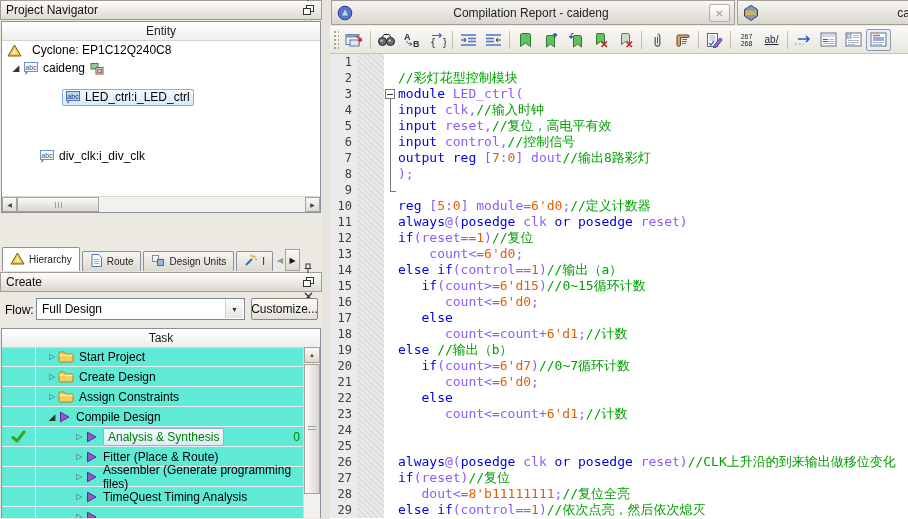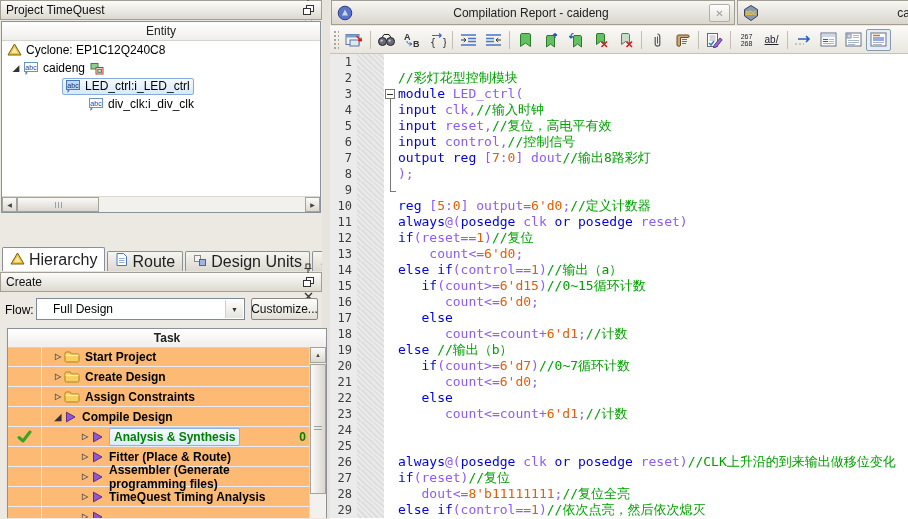--- a/index.html
+++ b/index.html
@@ -22,33 +22,33 @@
   .exp.open{color:#333;font-size:9px;}
   .selbox{display:flex;align-items:center;background:linear-gradient(#f4f9fd,#d6e9f8);border:1px solid #84acdd;border-radius:2px;padding:0 3px 0 1px;height:17px;box-sizing:border-box;}
 
   .hscroll{position:absolute;left:0;bottom:0;right:0;height:15px;background:#f2f1ed;border-top:1px solid #dbd8d0;display:flex;align-items:stretch;}
   .sbtn{width:15px;background:linear-gradient(#fbfaf8,#dcd9d0);border:1px solid #a5a299;display:flex;align-items:center;justify-content:center;font-size:6px;color:#444;flex:none;box-sizing:border-box;}
   .hthumb{width:82px;background:linear-gradient(#fbfaf8,#d9d6cd);border:1px solid #a5a299;box-sizing:border-box;display:flex;align-items:center;justify-content:center;}
   .gripv{width:7px;height:6px;background:repeating-linear-gradient(90deg,#9aa0a8 0 1px,transparent 1px 3px);}
   .griph{width:8px;height:6px;background:repeating-linear-gradient(#9aa0a8 0 1px,transparent 1px 3px);}
 
   #nav-tabs{position:absolute;left:2px;top:247px;width:320px;height:24px;display:flex;align-items:flex-end;overflow:hidden;}
-  .tab{display:flex;align-items:center;gap:4px;font-size:16px;padding:0 7px;height:20px;background:linear-gradient(#f6f5f1,#dcd9d0);border:1px solid #8a8f99;border-bottom:none;margin-right:2px;border-radius:2px 2px 0 0;flex:none;box-sizing:border-box;color:#222;}
+  .tab{display:flex;align-items:center;gap:4px;font-size:10px;padding:0 7px;height:20px;background:linear-gradient(#f6f5f1,#dcd9d0);border:1px solid #8a8f99;border-bottom:none;margin-right:2px;border-radius:2px 2px 0 0;flex:none;box-sizing:border-box;color:#222;}
   .tab.active{background:#fff;height:24px;font-weight:normal;}
   .tabnav{display:flex;align-items:center;margin-left:2px;}
   .tabnav .dis{color:#999;font-size:8px;margin-right:2px;}
   .tabnav .nbtn{width:15px;height:22px;background:linear-gradient(#fbfaf8,#dcd9d0);border:1px solid #a5a299;display:flex;align-items:center;justify-content:center;font-size:8px;color:#111;box-sizing:border-box;}
 
   #flow-row{position:absolute;left:0;top:22px;right:0;height:30px;font-size:12px;}
   #flow-label{position:absolute;left:5px;top:9px;}
-  .combo{position:absolute;left:36px;top:4px;width:209px;height:22px;background:#fff;border:1px solid #7f8a98;font-size:12px;display:flex;align-items:center;padding-left:16px;box-sizing:border-box;}
+  .combo{position:absolute;left:36px;top:4px;width:209px;height:22px;background:#fff;border:1px solid #7f8a98;font-size:12px;display:flex;align-items:center;padding-left:5px;box-sizing:border-box;}
   .combo-arrow{position:absolute;right:1px;top:1px;bottom:1px;width:17px;border-left:1px solid #ccd0d6;display:flex;align-items:center;justify-content:center;font-size:7px;color:#333;background:linear-gradient(#fdfdfc,#e6e4de);}
   .btn{position:absolute;left:251px;top:4px;width:67px;height:22px;background:linear-gradient(#fdfdfb,#e2dfd6);border:1px solid #8a877e;border-radius:2px;font-size:12px;display:flex;align-items:center;justify-content:center;box-sizing:border-box;color:#111;}
 
-  #task-table{position:absolute;left:7px;top:56px;width:320px;height:190px;background:#fdba74;border:1px solid #8a919c;border-bottom:none;box-sizing:border-box;overflow:hidden;font-weight:bold;}
+  #task-table{position:absolute;left:1px;top:56px;width:320px;height:190px;background:#5eead4;border:1px solid #8a919c;border-bottom:none;box-sizing:border-box;overflow:hidden;}
   #task-rows{position:absolute;left:0;top:18px;right:16px;bottom:0;overflow:hidden;}
   .task-row{height:20px;display:flex;align-items:center;border-bottom:1px solid #e9ecf1;font-size:12px;position:relative;box-sizing:border-box;color:#000;}
   .tstat{width:33px;align-self:stretch;border-right:1px solid #e9ecf1;display:flex;align-items:center;justify-content:center;flex:none;}
   .task-row .ic{display:flex;align-items:center;margin-right:5px;flex:none;}
   .tsel{display:flex;align-items:center;background:linear-gradient(#f6fafd,#dcecf9);border:1px solid #8cb2de;border-radius:2px;padding:0 4px;height:18px;box-sizing:border-box;}
   .ttime{position:absolute;right:4px;top:3px;font-size:12px;}
 
   .vscroll{position:absolute;right:0;top:0;bottom:0;width:16px;background:#f2f1ed;border-left:1px solid #dbd8d0;}
   .vbtn{position:absolute;left:0;right:0;height:16px;background:linear-gradient(#fbfaf8,#dcd9d0);border:1px solid #a5a299;display:flex;align-items:center;justify-content:center;font-size:6px;color:#444;box-sizing:border-box;}
   .vthumb{position:absolute;left:0;right:0;background:linear-gradient(90deg,#fbfaf8,#d9d6cd);border:1px solid #a5a299;box-sizing:border-box;display:flex;align-items:center;justify-content:center;}
@@ -85,21 +85,21 @@
   .p{color:#8b5cf6;}
   .green-text{color:var(--done,#008000);}
 </style>
 </head>
 <body>
 
 <div id="root">
 
   <div id="nav-panel" class="panel">
     <div class="ptitle">
-      <span>Project TimeQuest</span>
+      <span>Project Navigator</span>
       <span class="sp"></span>
       <span class="winbtns">
           <span class="wbtn">
             <svg width="10" height="11">
               <rect x="3" y="1" width="4" height="4.5" fill="none" stroke="#333"></rect>
               <path d="M1.5 5.5 h7 M5 5.5 v4.5" stroke="#333" fill="none"></path>
             </svg>
           </span>
           <span class="wbtn">
             <svg width="11" height="11">
@@ -111,21 +111,21 @@
             <svg width="9" height="9">
               <path d="M1 1 L8 8 M8 1 L1 8" stroke="#333" stroke-width="1.4"></path>
             </svg>
           </span>
         </span>
     </div>
     <div id="nav-content">
       <div class="chead">Entity</div>
       <div id="nav-tree">
           <div class="nav-row" style="padding-left: 5px;">
-            <span style="display: flex; align-items: flex-start;">
+            <span style="display: flex; align-items: center; gap: 6px;">
               <span class="ic">
                 <svg width="15" height="13">
                   <path d="M7.5 1 L14 12 H1 Z" fill="#f2c23e" stroke="#7a5a10"></path>
                   <path d="M7.5 4.2 L10.8 10 H4.2 Z" fill="#fbe9b0"></path>
                 </svg>
               </span>
               <span>Cyclone: EP1C12Q240C8</span>
             </span>
           </div>
           <div class="nav-row" style="padding-left: 8px;">
@@ -141,33 +141,33 @@
               <span>caideng</span>
             </span>
             <span class="ic" style="margin-left: 5px;">
               <svg width="14" height="13">
                 <rect x="1" y="1.5" width="7" height="5.5" fill="#8fd08f" stroke="#4a7a4a"></rect>
                 <rect x="6" y="5.5" width="7" height="6.5" fill="#f6f2f0" stroke="#c03636"></rect>
                 <rect x="7.8" y="7.3" width="3.6" height="3" fill="#cfe6cf" stroke="#4a7a4a"></rect>
               </svg>
             </span>
           </div>
-          <div class="nav-row" style="padding-left: 60px;">
+          <div class="nav-row" style="padding-left: 60px; margin-top: 11px;">
             <span class="selbox" style="display: flex; align-items: center;">
               <span class="ic">
                 <svg width="17" height="15">
                   <rect x="2.5" y="1.5" width="13" height="9" fill="#bcd8f2" stroke="#4a76b8"></rect>
                   <text x="9" y="9" font-size="7" text-anchor="middle" fill="#10306f" font-family="sans-serif">abc</text>
                   <path d="M3.5 10.5 v3.5 l2.2 -2.2 Z" fill="#4a76b8"></path>
                 </svg>
               </span>
               <span>LED_ctrl:i_LED_ctrl</span>
             </span>
           </div>
-          <div class="nav-row" style="padding-left: 85px;">
+          <div class="nav-row" style="padding-left: 36px; margin-top: 41px;">
             <span style="display: flex; align-items: center;">
               <span class="ic">
                 <svg width="17" height="15">
                   <rect x="2.5" y="1.5" width="13" height="9" fill="#fff" stroke="#6a93c8"></rect>
                   <text x="9" y="9" font-size="7" text-anchor="middle" fill="#1a3f8f" font-family="sans-serif">abc</text>
                   <path d="M3.5 10.5 v3.5 l2.2 -2.2 Z" fill="#4a76b8"></path>
                 </svg>
               </span>
               <span>div_clk:i_div_clk</span>
             </span>
@@ -527,21 +527,21 @@
     <div id="code">
         <div class="cl"><span class="ln">1</span><span class="ms"></span><span class="fc"></span><span class="ct"></span></div>
         <div class="cl"><span class="ln">2</span><span class="ms"></span><span class="fc"></span><span class="ct"><span class="c">//彩灯花型控制模块</span></span></div>
         <div class="cl"><span class="ln">3</span><span class="ms"></span><span class="fc"><span class="fold-box"></span><span class="fold-below"></span></span><span class="ct"><span class="k">module</span><span class="p"> LED_ctrl(</span></span></div>
         <div class="cl"><span class="ln">4</span><span class="ms"></span><span class="fc"><span class="fold-line"></span></span><span class="ct"><span class="k">input</span><span class="p"> clk,</span><span class="c">//输入时钟</span></span></div>
         <div class="cl"><span class="ln">5</span><span class="ms"></span><span class="fc"><span class="fold-line"></span></span><span class="ct"><span class="k">input</span><span class="p"> reset,</span><span class="c">//复位，高电平有效</span></span></div>
         <div class="cl"><span class="ln">6</span><span class="ms"></span><span class="fc"><span class="fold-line"></span></span><span class="ct"><span class="k">input</span><span class="p"> control,</span><span class="c">//控制信号</span></span></div>
         <div class="cl"><span class="ln">7</span><span class="ms"></span><span class="fc"><span class="fold-line"></span></span><span class="ct"><span class="k">output</span><span class="p"> </span><span class="k">reg</span><span class="p"> [</span><span class="n">7</span><span class="p">:</span><span class="n">0</span><span class="p">] dout</span><span class="c">//输出8路彩灯</span></span></div>
         <div class="cl"><span class="ln">8</span><span class="ms"></span><span class="fc"><span class="fold-line"></span></span><span class="ct"><span class="p">);</span></span></div>
         <div class="cl"><span class="ln">9</span><span class="ms"></span><span class="fc"><span class="fold-end"></span></span><span class="ct"></span></div>
-        <div class="cl"><span class="ln">10</span><span class="ms"></span><span class="fc"></span><span class="ct"><span class="k">reg</span><span class="p"> [</span><span class="n">5</span><span class="p">:</span><span class="n">0</span><span class="p">] output=</span><span class="n">6'd0</span><span class="p">;</span><span class="c">//定义计数器</span></span></div>
+        <div class="cl"><span class="ln">10</span><span class="ms"></span><span class="fc"></span><span class="ct"><span class="k">reg</span><span class="p"> [</span><span class="n">5</span><span class="p">:</span><span class="n">0</span><span class="p">] module=</span><span class="n">6'd0</span><span class="p">;</span><span class="c">//定义计数器</span></span></div>
         <div class="cl"><span class="ln">11</span><span class="ms"></span><span class="fc"></span><span class="ct"><span class="k">always</span><span class="p">@(</span><span class="k">posedge</span><span class="p"> clk </span><span class="k">or</span><span class="p"> </span><span class="k">posedge</span><span class="p"> reset)</span></span></div>
         <div class="cl"><span class="ln">12</span><span class="ms"></span><span class="fc"></span><span class="ct"><span class="k">if</span><span class="p">(reset==</span><span class="n">1</span><span class="p">)</span><span class="c">//复位</span></span></div>
         <div class="cl"><span class="ln">13</span><span class="ms"></span><span class="fc"></span><span class="ct"><span class="p">    count&lt;=</span><span class="n">6'd0</span><span class="p">;</span></span></div>
         <div class="cl"><span class="ln">14</span><span class="ms"></span><span class="fc"></span><span class="ct"><span class="k">else</span><span class="p"> </span><span class="k">if</span><span class="p">(control==</span><span class="n">1</span><span class="p">)</span><span class="c">//输出（a）</span></span></div>
         <div class="cl"><span class="ln">15</span><span class="ms"></span><span class="fc"></span><span class="ct"><span class="p">   </span><span class="k">if</span><span class="p">(count&gt;=</span><span class="n">6'd15</span><span class="p">)</span><span class="c">//0~15循环计数</span></span></div>
         <div class="cl"><span class="ln">16</span><span class="ms"></span><span class="fc"></span><span class="ct"><span class="p">      count&lt;=</span><span class="n">6'd0</span><span class="p">;</span></span></div>
         <div class="cl"><span class="ln">17</span><span class="ms"></span><span class="fc"></span><span class="ct"><span class="p">   </span><span class="k">else</span></span></div>
         <div class="cl"><span class="ln">18</span><span class="ms"></span><span class="fc"></span><span class="ct"><span class="p">      count&lt;=count+</span><span class="n">6'd1</span><span class="p">;</span><span class="c">//计数</span></span></div>
         <div class="cl"><span class="ln">19</span><span class="ms"></span><span class="fc"></span><span class="ct"><span class="k">else</span><span class="p"> </span><span class="c">//输出（b）</span></span></div>
         <div class="cl"><span class="ln">20</span><span class="ms"></span><span class="fc"></span><span class="ct"><span class="p">   </span><span class="k">if</span><span class="p">(count&gt;=</span><span class="n">6'd7</span><span class="p">)</span><span class="c">//0~7循环计数</span></span></div>

